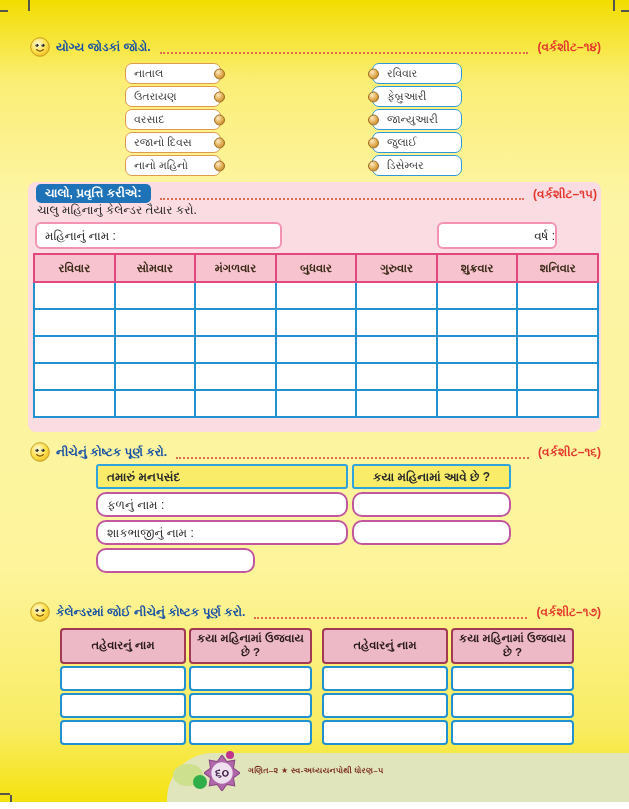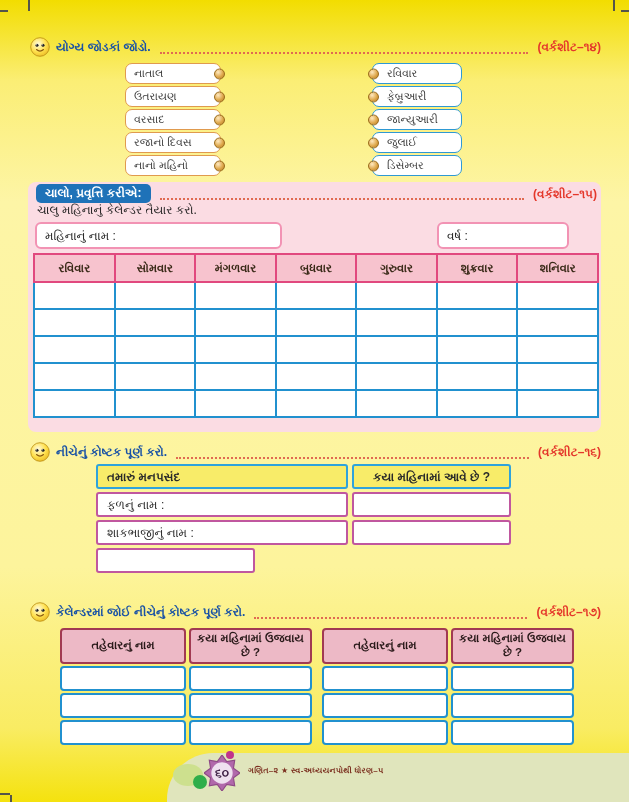--- a/index.html
+++ b/index.html
@@ -31,21 +31,21 @@
   .instruction{position:absolute;left:37px;top:203px;font-size:12px;color:#1d1d1d;}
   .inputbox{position:absolute;height:27px;background:#fff;border:2px solid #f293b4;border-radius:6px;display:flex;align-items:center;padding-left:8px;font-size:12px;color:#222;box-sizing:border-box;}
   
   .cal{position:absolute;left:33px;top:253px;width:566px;border-collapse:collapse;table-layout:fixed;}
   .cal th{border:2px solid #e1487e;background:#f7c3ce;color:#3a2a18;font-size:11.5px;font-weight:bold;height:26px;padding:0;}
   .cal td{border:2px solid #2191cf;background:#fff;height:25px;padding:0;}
   
   .fav{position:absolute;left:96px;top:464px;width:444px;}
   .fav-row{display:flex;gap:4px;margin-bottom:3px;}
   .fav-h{background:#f8ec69;border:2px solid #2fa3dc;border-radius:3px;height:25px;display:flex;align-items:center;font-size:12px;font-weight:bold;color:#2a2a2a;box-sizing:border-box;}
-  .fav-c{background:#fff;border:2px solid #c0579f;border-radius:3px;height:25px;display:flex;align-items:center;font-size:12px;color:#2a2a2a;box-sizing:border-box;}
+  .fav-c{background:#fff;border:2px solid #c0579f;border-radius:10px;height:25px;display:flex;align-items:center;font-size:12px;color:#2a2a2a;box-sizing:border-box;}
   .fav-col1{width:252px;padding-left:9px;}
   .fav-col2{width:159px;justify-content:center;}
   
   .fest{position:absolute;top:628px;width:292px;}
   .fest-row{display:flex;gap:3px;margin-bottom:2px;}
   .fest-h{background:#edb9c6;border:2px solid #a13a52;border-radius:4px;height:36px;display:flex;align-items:center;justify-content:center;text-align:center;font-size:11.5px;font-weight:bold;color:#2a1a1a;line-height:1.2;box-sizing:border-box;}
   .fest-c{background:#fff;border:2px solid #2191cf;border-radius:4px;height:25px;box-sizing:border-box;}
   .fest .c1{width:126px;}
   .fest .c2{width:123px;}
   
@@ -136,21 +136,21 @@
   <div class="panel"></div>
   <div class="sec-head" style="top:184px;left:36px;right:32px;">
     <span class="badge">ચાલો, પ્રવૃત્તિ કરીએ:</span>
     <span class="leader"></span>
     <span class="ws">(વર્કશીટ–૧૫)</span>
   </div>
   <div class="instruction">ચાલુ મહિનાનું કેલેન્ડર તૈયાર કરો.</div>
   <div class="inputbox" style="left:35px;top:222px;width:247px;">
     <span>મહિનાનું નામ :</span>
   </div>
-  <div class="inputbox" style="left:437px;top:222px;width:132px;">
+  <div class="inputbox" style="left:437px;top:222px;width:120px;justify-content:flex-end;">
     <span>વર્ષ :</span>
   </div>
 
   <table class="cal">
     <tbody>
         <tr>
       <th>રવિવાર</th>
       <th>સોમવાર</th>
       <th>મંગળવાર</th>
       <th>બુધવાર</th>

